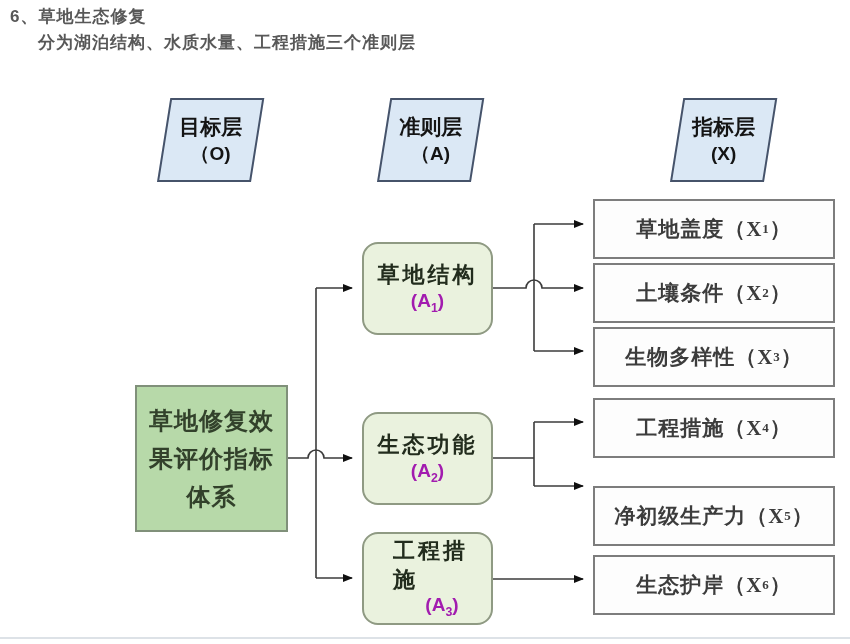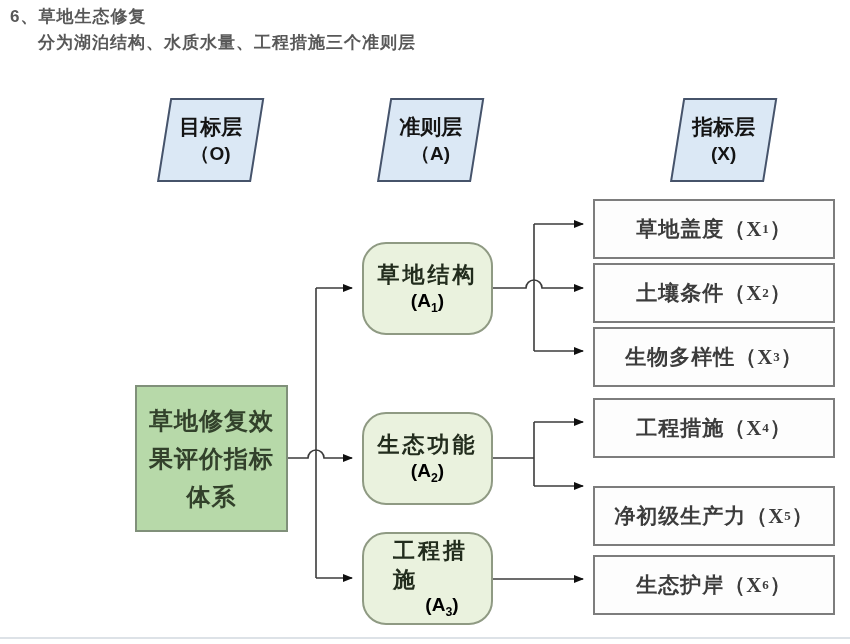--- a/index.html
+++ b/index.html
@@ -35,29 +35,29 @@
     display:flex;align-items:center;justify-content:center;
   }
   .goal-text{
     width:128px;text-align:center;word-break:break-all;
     font-family:"Liberation Serif",serif;font-weight:600;
     font-size:24px;line-height:38px;color:#32412b;letter-spacing:1px;
   }
   
   .abox{
     position:absolute;left:362px;width:131px;height:93px;box-sizing:border-box;
-    background:#eaf2de;border:2px solid #8f9a83;border-radius:24px;
+    background:#eaf2de;border:2px solid #8f9a83;border-radius:16px;
     display:flex;flex-direction:column;align-items:center;justify-content:center;
   }
   .abox-name{
     font-family:"Liberation Serif",serif;font-size:22px;font-weight:600;
     color:#222c1d;letter-spacing:3px;line-height:1.3;
   }
   .abox-code{
-    font-size:19px;font-weight:bold;color:#000000;line-height:1.2;
+    font-size:19px;font-weight:bold;color:#a21caf;line-height:1.2;
   }
   .abox-code sub{font-size:0.65em;}
   
   .xbox{
     position:absolute;left:593px;width:242px;height:60px;box-sizing:border-box;
     background:#fdfdfd;border:2px solid #7d7d7d;
     display:flex;align-items:center;justify-content:center;
     font-family:"Liberation Serif",serif;font-size:21px;font-weight:600;
     color:#3c3c3c;letter-spacing:1px;
   }

